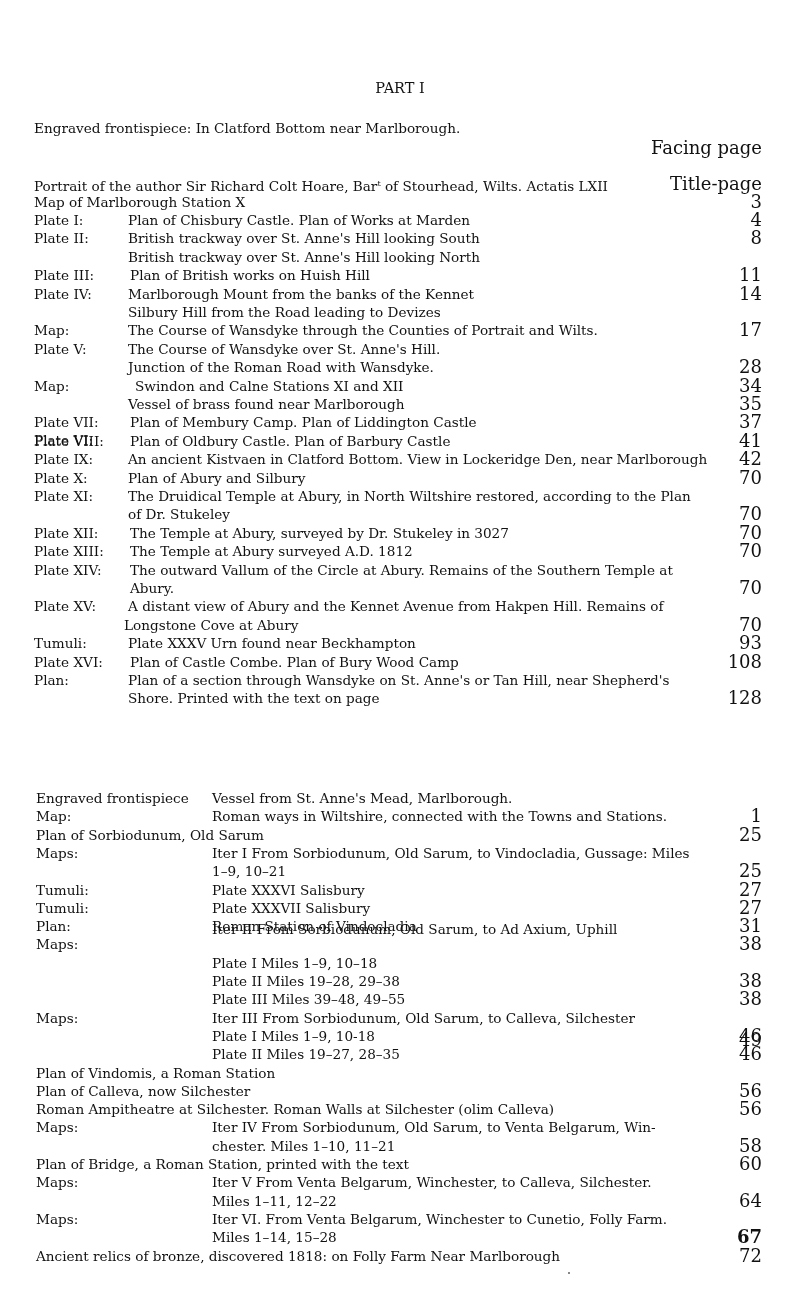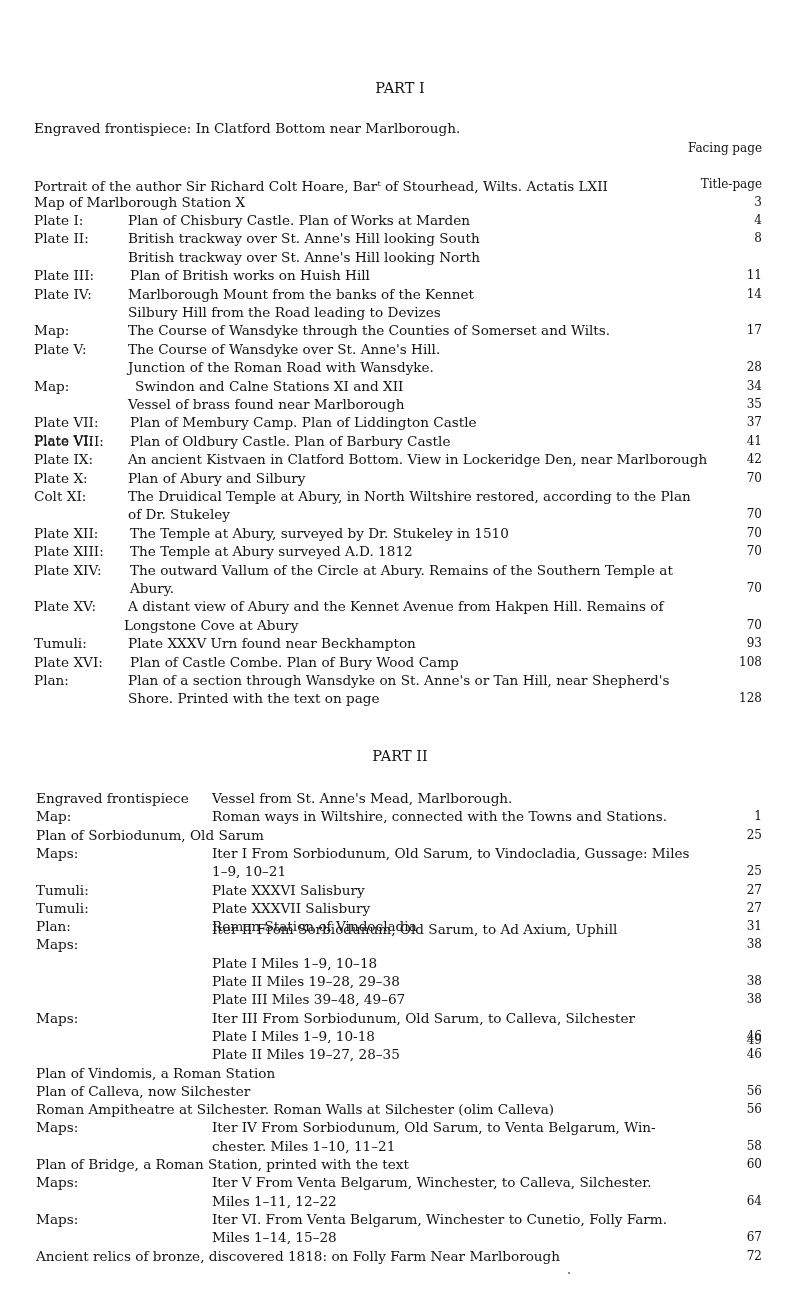--- a/index.html
+++ b/index.html
@@ -5,21 +5,21 @@
   html, body { margin: 0; padding: 0; background: #ffffff; }
   body { width: 800px; height: 1298px; position: relative; overflow: hidden;
          font-family: "DejaVu Serif", "Liberation Serif", serif; color: #111111; }
   .page { position: absolute; left: 0; top: 0; width: 800px; height: 1298px; }
   .title { position: absolute; top: 16px; left: 0; width: 800px; text-align: center;
            font-size: 14.5px; letter-spacing: 0.3px; }
   .part-head { position: absolute; left: 0; width: 800px; text-align: center; font-size: 14.5px; }
   .line { position: absolute; font-size: 13.6px; white-space: nowrap; line-height: 18px; }
   .lbl { position: absolute; font-size: 13.6px; white-space: nowrap; line-height: 18px; }
   .txt { position: absolute; font-size: 13.6px; white-space: nowrap; line-height: 18px; }
-  .pg  { position: absolute; right: 38px; font-size: 12px; white-space: nowrap; line-height: 18px; }
+  .pg  { position: absolute; right: 38px; font-size: 18px; white-space: nowrap; line-height: 18px; }
   sup { font-size: 8px; vertical-align: 5px; }
   .dot { position: absolute; left: 568px; top: 1272px; width: 2px; height: 2px; background: #888; }
 </style>
 </head>
 <body>
 
 <div class="page">
 
   <div class="part-head" style="top:80px;">PART I</div>
   <div class="line" style="left:34px; top:119px;">Engraved frontispiece: In Clatford Bottom near Marlborough.</div>
@@ -49,21 +49,21 @@
         <div class="pg" style="top: 266.2px;">11</div>
       </div>
       <div>
         <div class="lbl" style="left: 34px; top: 284.6px;">Plate IV:</div>
         <div class="txt" style="left: 128px; top: 284.6px;">Marlborough Mount from the banks of the Kennet</div>
         <div class="txt" style="left: 128px; top: 303px;">Silbury Hill from the Road leading to Devizes</div>
         <div class="pg" style="top: 284.6px;">14</div>
       </div>
       <div>
         <div class="lbl" style="left: 34px; top: 321.4px;">Map:</div>
-        <div class="txt" style="left: 128px; top: 321.4px;">The Course of Wansdyke through the Counties of Somerset and Wilts.</div>
+        <div class="txt" style="left: 128px; top: 321.4px;">The Course of Wansdyke through the Counties of Portrait and Wilts.</div>
         <div class="pg" style="top: 321.4px;">17</div>
       </div>
       <div>
         <div class="lbl" style="left: 34px; top: 339.8px;">Plate V:</div>
         <div class="txt" style="left: 128px; top: 339.8px;">The Course of Wansdyke over St. Anne's Hill.</div>
         <div class="txt" style="left: 128px; top: 358.2px;">Junction of the Roman Road with Wansdyke.</div>
         <div class="pg" style="top: 358.2px;">28</div>
       </div>
       <div>
         <div class="lbl" style="left: 34px; top: 376.6px;">Map:</div>
@@ -89,28 +89,28 @@
         <div class="lbl" style="left: 34px; top: 450.2px;">Plate IX:</div>
         <div class="txt" style="left: 128px; top: 450.2px;">An ancient Kistvaen in Clatford Bottom. View in Lockeridge Den, near Marlborough</div>
         <div class="pg" style="top: 450.2px;">42</div>
       </div>
       <div>
         <div class="lbl" style="left: 34px; top: 468.6px;">Plate X:</div>
         <div class="txt" style="left: 128px; top: 468.6px;">Plan of Abury and Silbury</div>
         <div class="pg" style="top: 468.6px;">70</div>
       </div>
       <div>
-        <div class="lbl" style="left: 34px; top: 487px;">Colt XI:</div>
+        <div class="lbl" style="left: 34px; top: 487px;">Plate XI:</div>
         <div class="txt" style="left: 128px; top: 487px;">The Druidical Temple at Abury, in North Wiltshire restored, according to the Plan</div>
         <div class="txt" style="left: 128px; top: 505.4px;">of Dr. Stukeley</div>
         <div class="pg" style="top: 505.4px;">70</div>
       </div>
       <div>
         <div class="lbl" style="left: 34px; top: 523.8px;">Plate XII:</div>
-        <div class="txt" style="left: 130px; top: 523.8px;">The Temple at Abury, surveyed by Dr. Stukeley in 1510</div>
+        <div class="txt" style="left: 130px; top: 523.8px;">The Temple at Abury, surveyed by Dr. Stukeley in 3027</div>
         <div class="pg" style="top: 523.8px;">70</div>
       </div>
       <div>
         <div class="lbl" style="left: 34px; top: 542.2px;">Plate XIII:</div>
         <div class="txt" style="left: 130px; top: 542.2px;">The Temple at Abury surveyed A.D. 1812</div>
         <div class="pg" style="top: 542.2px;">70</div>
       </div>
       <div>
         <div class="lbl" style="left: 34px; top: 560.6px; text-align: center;">Plate XIV:</div>
         <div class="txt" style="left: 130px; top: 560.6px;">The outward Vallum of the Circle at Abury. Remains of the Southern Temple at</div>
@@ -134,21 +134,20 @@
         <div class="pg" style="top: 652.6px;">108</div>
       </div>
       <div>
         <div class="lbl" style="left: 34px; top: 671px;">Plan:</div>
         <div class="txt" style="left: 128px; top: 671px;">Plan of a section through Wansdyke on St. Anne's or Tan Hill, near Shepherd's</div>
         <div class="txt" style="left: 128px; top: 689.4px;">Shore. Printed with the text on page</div>
         <div class="pg" style="top: 689.4px;">128</div>
       </div>
     </div>
 
-  <div class="part-head" style="top:748px;">PART II</div>
   <div id="part2-list">
       <div>
         <div class="lbl" style="left: 36px; top: 789px;">Engraved frontispiece</div>
         <div class="txt" style="left: 212px; top: 789px;">Vessel from St. Anne's Mead, Marlborough.</div>
       </div>
       <div>
         <div class="lbl" style="left: 36px; top: 807.3px;">Map:</div>
         <div class="txt" style="left: 212px; top: 807.3px;">Roman ways in Wiltshire, connected with the Towns and Stations.</div>
         <div class="pg" style="top: 807.3px;">1</div>
       </div>
@@ -185,21 +184,21 @@
         <div class="pg" style="top: 935.4px;">38</div>
       </div>
       <div>
         <div class="txt" style="left: 212px; top: 953.7px;">Plate I Miles 1–9, 10–18</div>
       </div>
       <div>
         <div class="txt" style="left: 212px; top: 972px;">Plate II Miles 19–28, 29–38</div>
         <div class="pg" style="top: 972px;">38</div>
       </div>
       <div>
-        <div class="txt" style="left: 212px; top: 990.3px;">Plate III Miles 39–48, 49–67</div>
+        <div class="txt" style="left: 212px; top: 990.3px;">Plate III Miles 39–48, 49–55</div>
         <div class="pg" style="top: 990.3px;">38</div>
       </div>
       <div>
         <div class="lbl" style="left: 36px; top: 1008.6px;">Maps:</div>
         <div class="txt" style="left: 212px; top: 1008.6px;">Iter III From Sorbiodunum, Old Sarum, to Calleva, Silchester</div>
       </div>
       <div>
         <div class="txt" style="left: 212px; top: 1026.9px;">Plate I Miles 1–9, 10-18</div>
         <div class="pg" style="top: 1026.9px;">46</div>
       </div>
@@ -238,21 +237,21 @@
       <div>
         <div class="txt" style="left: 212px; top: 1191.6px;">Miles 1–11, 12–22</div>
         <div class="pg" style="top: 1191.6px;">64</div>
       </div>
       <div>
         <div class="lbl" style="left: 36px; top: 1209.9px;">Maps:</div>
         <div class="txt" style="left: 212px; top: 1209.9px;">Iter VI. From Venta Belgarum, Winchester to Cunetio, Folly Farm.</div>
       </div>
       <div>
         <div class="txt" style="left: 212px; top: 1228.2px;">Miles 1–14, 15–28</div>
-        <div class="pg" style="top: 1228.2px;">67</div>
+        <div class="pg" style="top: 1228.2px; font-weight: bold;">67</div>
       </div>
       <div>
         <div class="line" style="left: 36px; top: 1246.5px;">Ancient relics of bronze, discovered 1818: on Folly Farm Near Marlborough</div>
         <div class="pg" style="top: 1246.5px;">72</div>
       </div>
     </div>
 
   <div class="dot"></div>
 </div>
 

